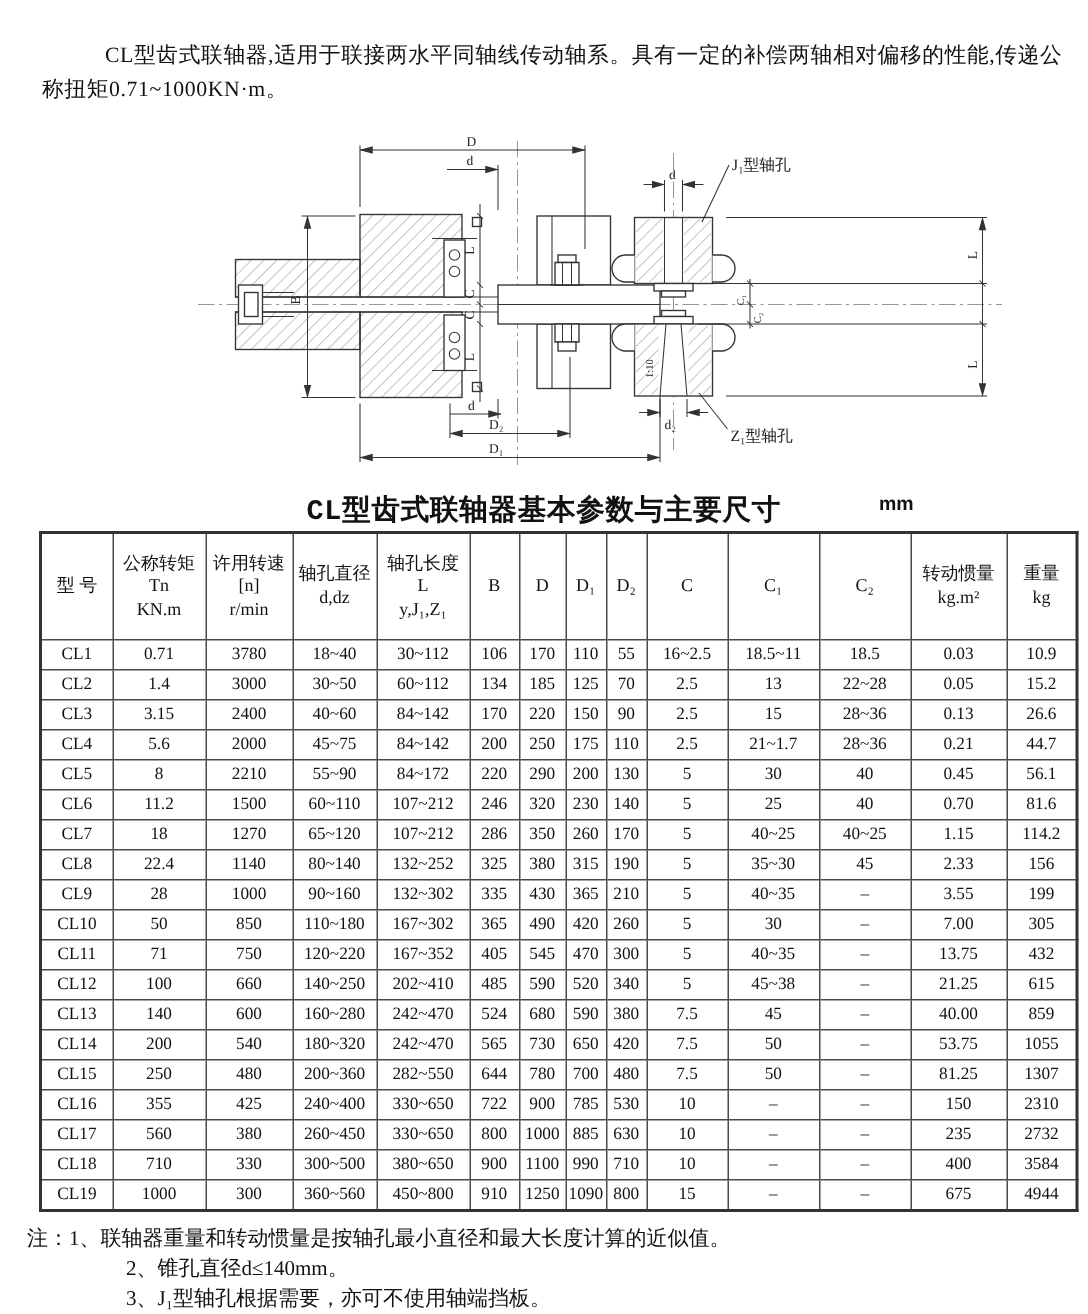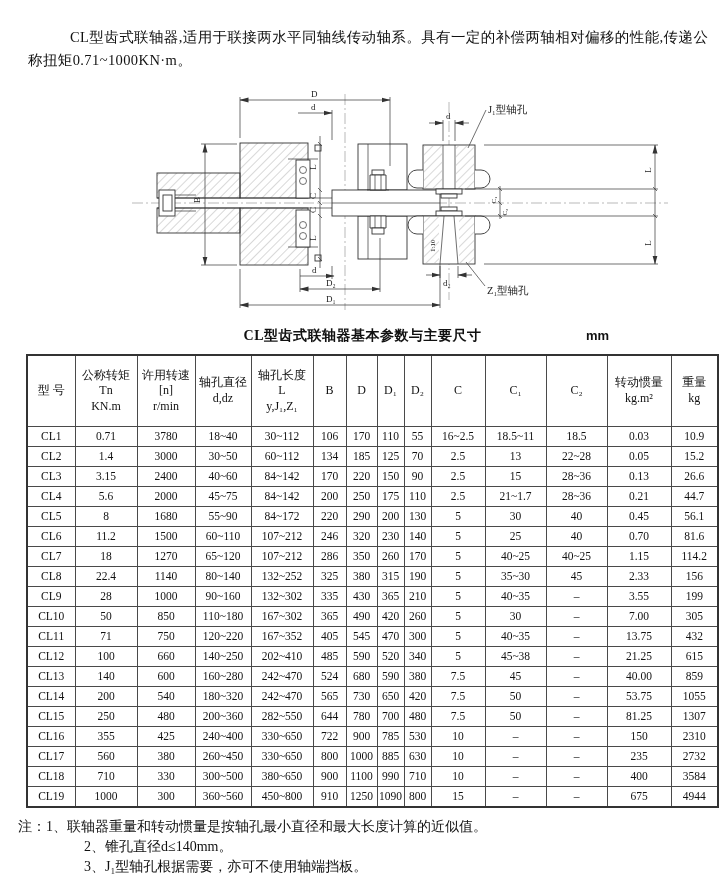--- a/index.html
+++ b/index.html
@@ -10,22 +10,22 @@
   }
   .intro{
     padding:11px 12px 0 28px;
     font-size:14.5px;line-height:23px;text-indent:42px;letter-spacing:0.4px;
   }
   .diagram{position:relative;height:238px;margin-top:2px;}
   .diagram svg{display:block;width:725px;height:238px;}
   .title-row{position:relative;height:20px;margin-top:3px;}
   .table-title{
     position:absolute;left:0;right:0;text-align:center;
-    font-family:Liberation Serif, serif;
-    font-weight:700;font-size:14px;letter-spacing:0.5px;
+    font-family:Liberation Mono, monospace;
+    font-weight:700;font-size:19px;letter-spacing:0.5px;
   }
   .unit-label{
     position:absolute;left:586px;top:1px;
     font-family:"Liberation Sans","DejaVu Sans",sans-serif;
     font-size:13px;font-weight:700;
   }
   table.params{
     margin:7px 0 0 26px;width:692px;border-collapse:collapse;table-layout:fixed;
     border:2px solid #333;
   }
@@ -331,21 +331,21 @@
         <td>110</td>
         <td>2.5</td>
         <td>21~1.7</td>
         <td>28~36</td>
         <td>0.21</td>
         <td>44.7</td>
       </tr>
       <tr>
         <td>CL5</td>
         <td>8</td>
-        <td>1680</td>
+        <td>2210</td>
         <td>55~90</td>
         <td>84~172</td>
         <td>220</td>
         <td>290</td>
         <td>200</td>
         <td>130</td>
         <td>5</td>
         <td>30</td>
         <td>40</td>
         <td>0.45</td>

